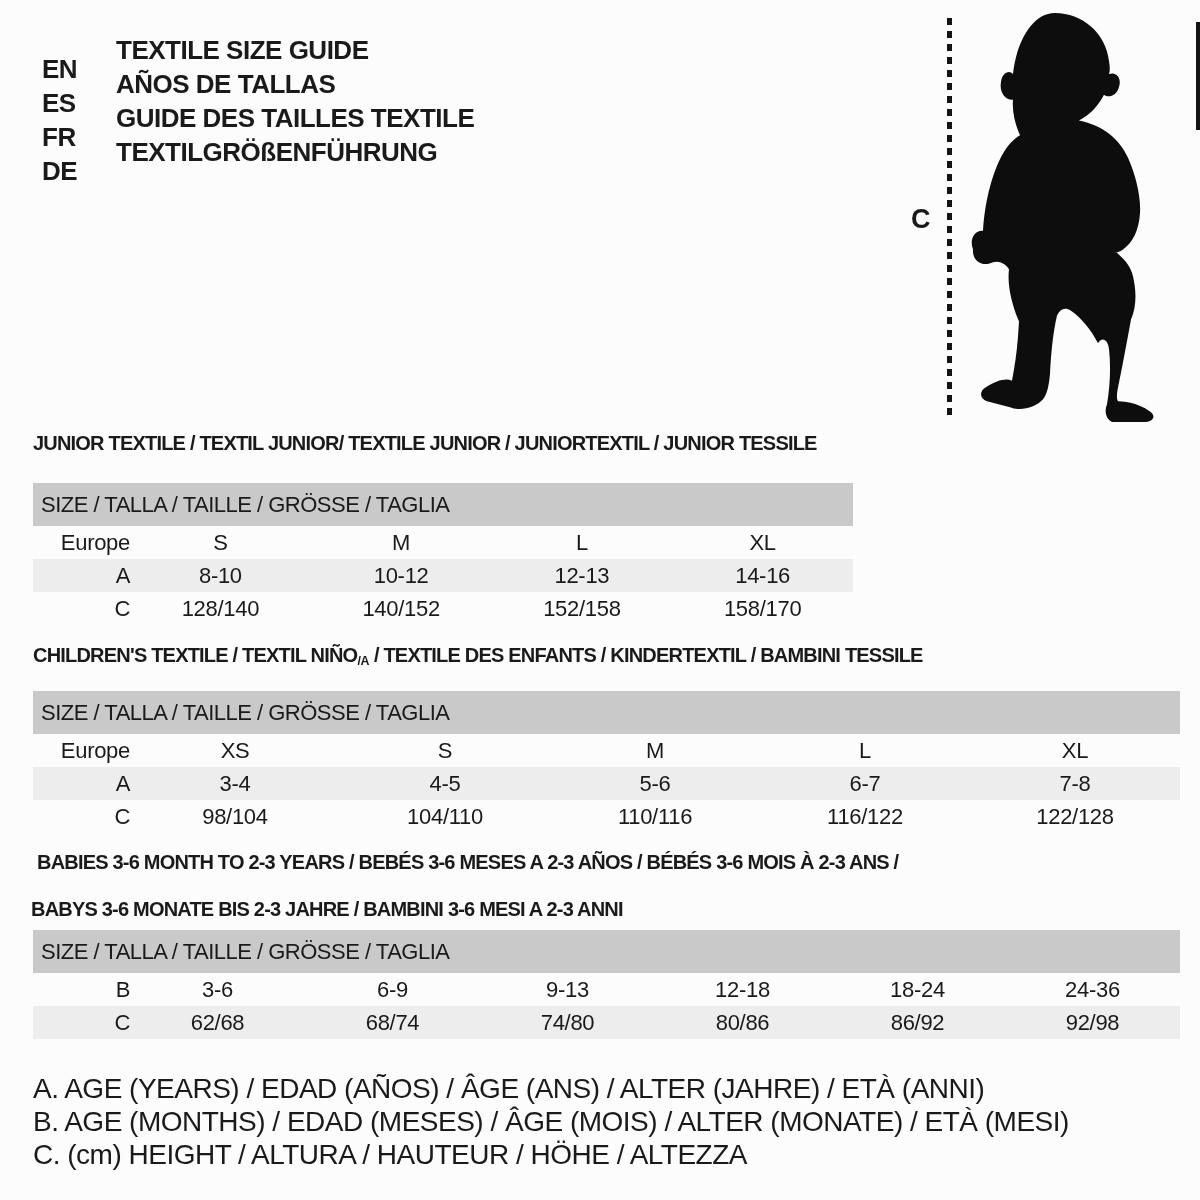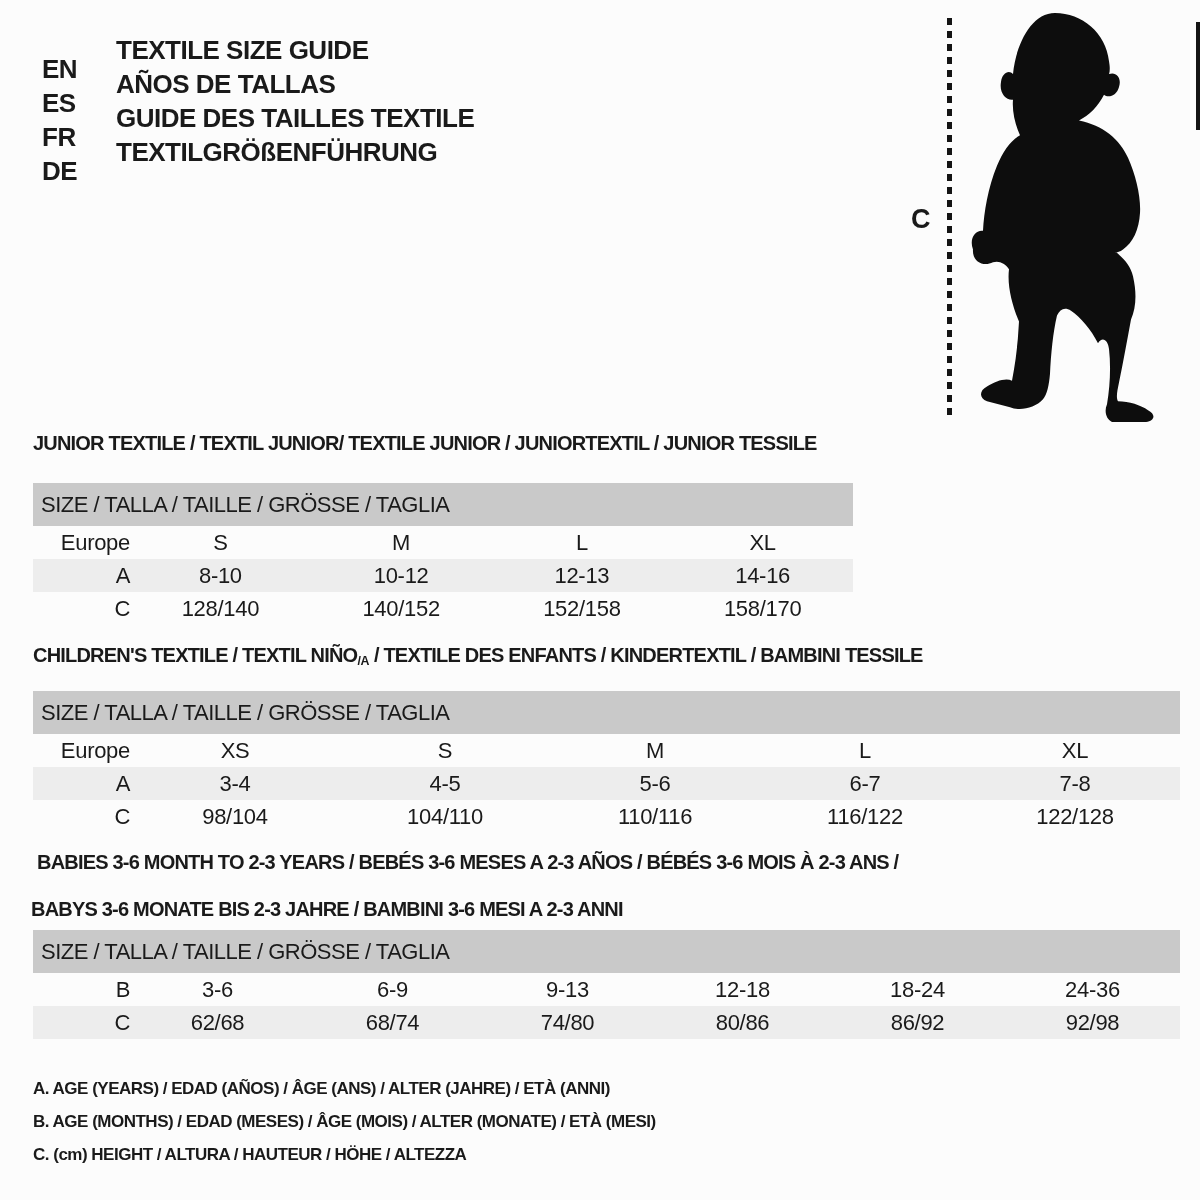--- a/index.html
+++ b/index.html
@@ -40,21 +40,21 @@
   .t-children .trow{grid-template-columns:97px repeat(5,1fr);}
   .t-babies{top:930px;width:1147px;}
   .t-babies .trow{grid-template-columns:97px repeat(6,1fr);}
   .cell{text-align:center;}
   .cell.rowlabel{text-align:right;padding-left:8px;}
   .shaded{background:#ededed;}
 
   
   .legend{left:33px;top:1072px;}
   .legend-row{height:33px;display:flex;align-items:center;
-    font-weight:bold;font-size:17px;letter-spacing:-0.5px;white-space:nowrap;}
+    font-weight:normal;font-size:28px;letter-spacing:-0.5px;white-space:nowrap;}
 </style>
 </head>
 <body>
 
 <div class="abs langs">
   <div class="lang-row">
     <span class="lang-code">EN</span>
     <span>TEXTILE SIZE GUIDE</span>
   </div>
   <div class="lang-row">

